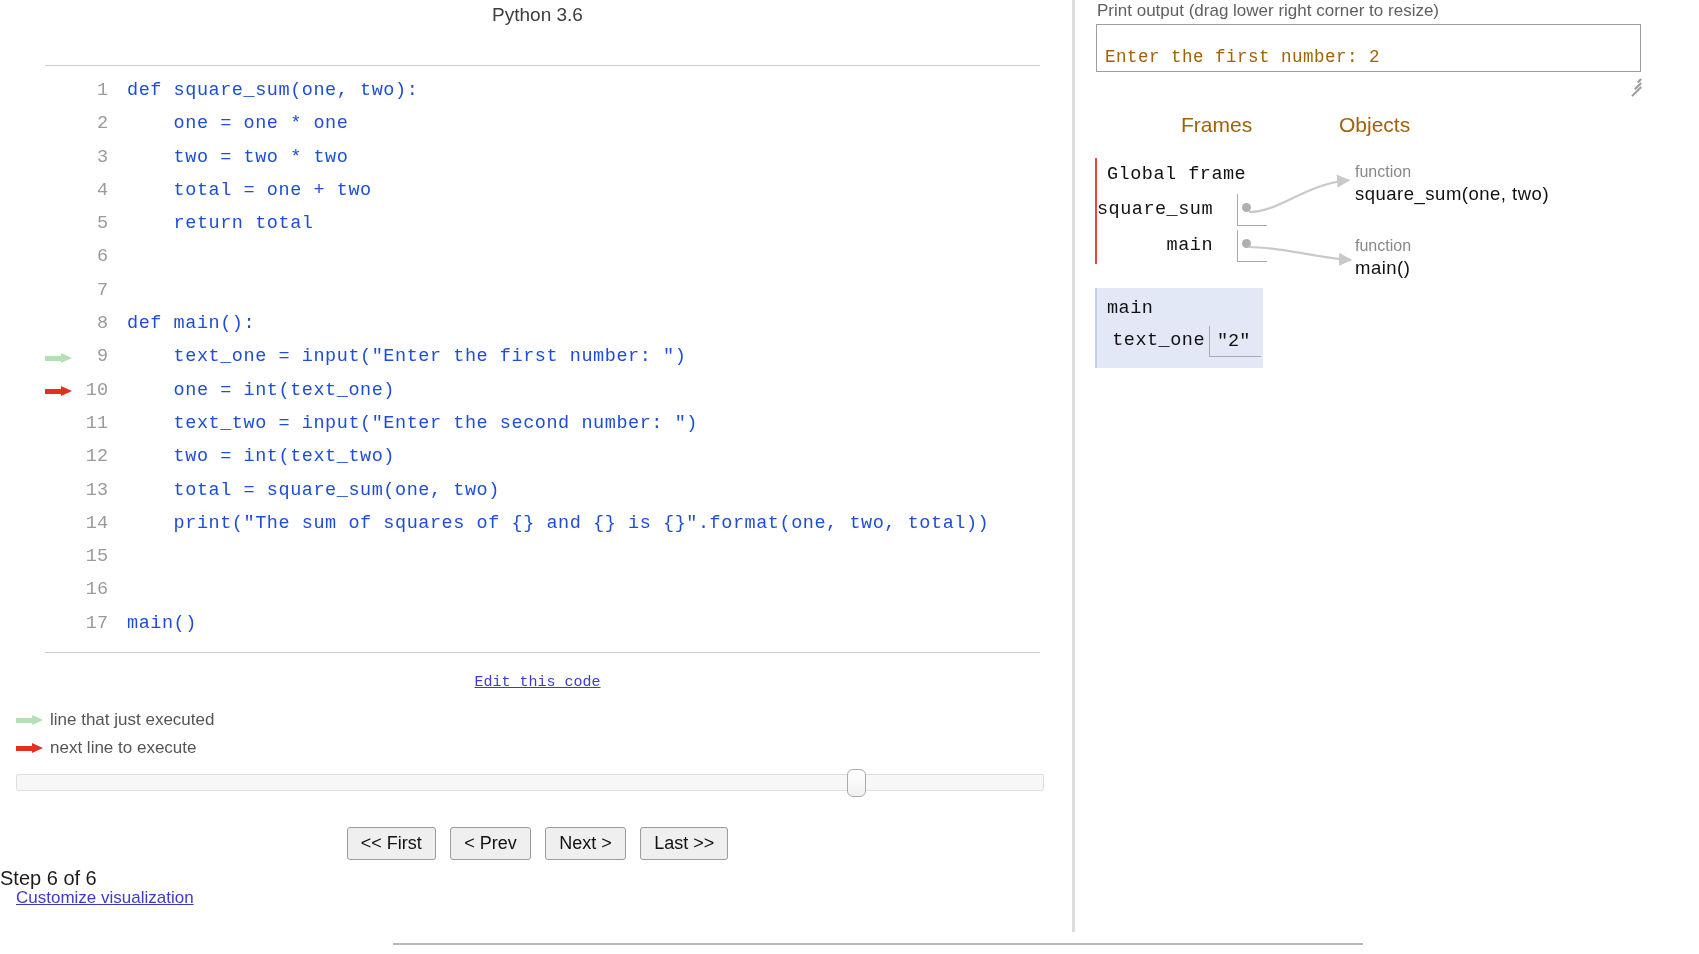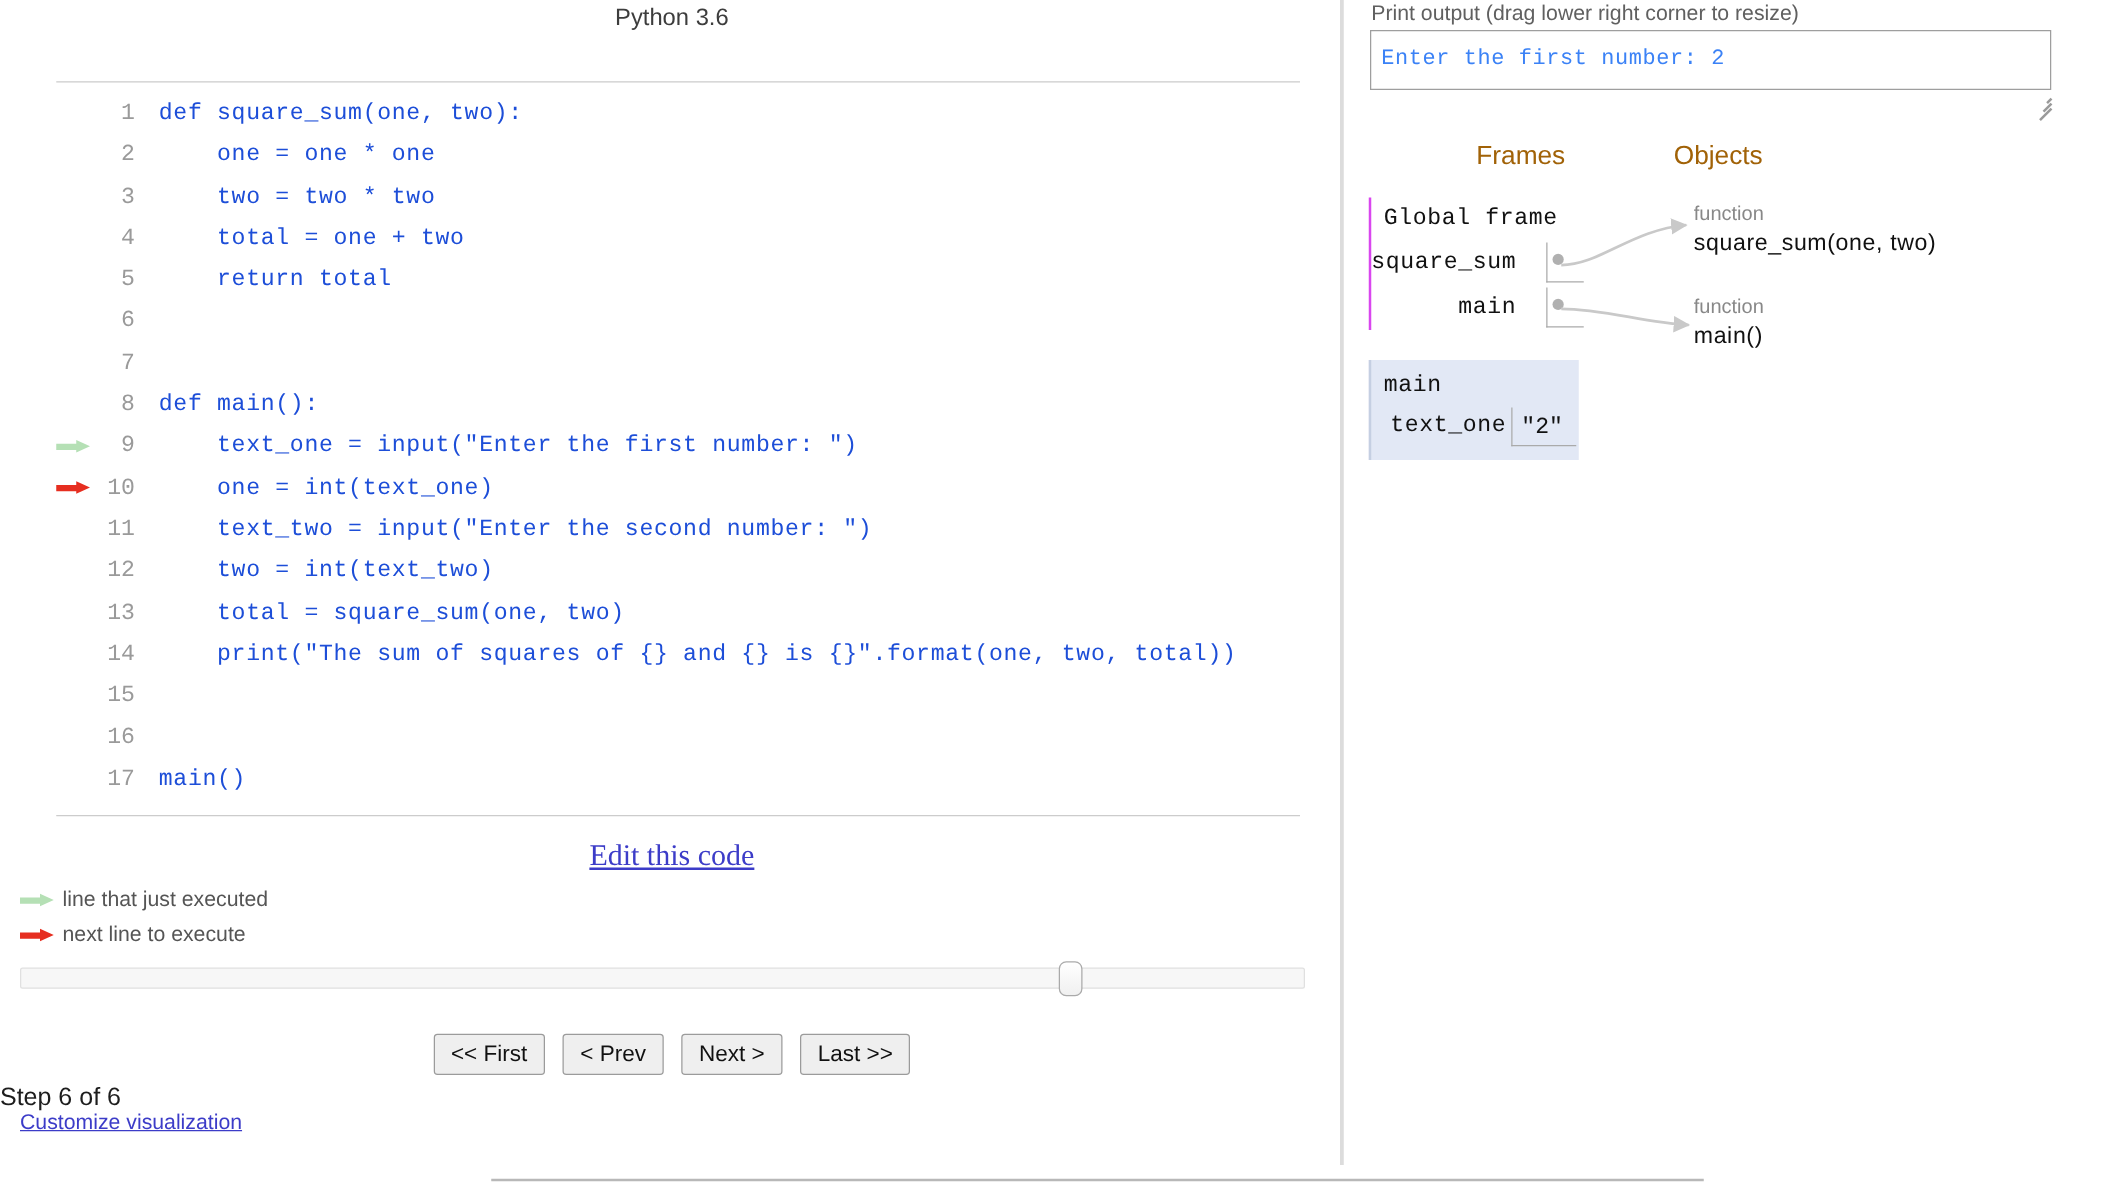--- a/index.html
+++ b/index.html
@@ -139,22 +139,22 @@
   #edit-code-wrap {
     position: absolute;
     left: 0;
     top: 672px;
     width: 1075px;
     text-align: center;
   }
   #edit-code-wrap a {
     color: #3c3cc8;
     text-decoration: underline;
-    font-size: 24px;
-    font-family: Liberation Serif, serif;
+    font-size: 15px;
+    font-family: Liberation Mono, monospace;
     text-align: right;
   }
 
   #legend {
     position: absolute;
     left: 16px;
     top: 705px;
     width: 420px;
   }
   .legend-row {
@@ -265,24 +265,24 @@
   }
 
   #print-output-box {
     position: absolute;
     left: 11px;
     top: 24px;
     width: 545px;
     height: 48px;
     border: 1px solid #9e9e9e;
     background: #ffffff;
-    padding: 12px 8px;
+    padding: 22px 8px;
     font-family: "Liberation Mono", monospace;
     font-size: 17.5px;
-    color: #3b82f6;
+    color: #a16207;
     white-space: pre;
     overflow: hidden;
     letter-spacing: 0.5px;
   }
   #resize-grip {
     position: absolute;
     left: 542px;
     top: 75px;
     width: 14px;
     height: 14px;
@@ -315,21 +315,21 @@
     position: absolute;
     left: 10px;
     top: 158px;
     width: 300px;
   }
 
   
   #global-frame {
     position: relative;
     width: 180px;
-    border-left: 2px solid #d946ef;
+    border-left: 2px solid #ef4444;
     padding-left: 0;
   }
   .frame-title {
     padding-left: 10px;
     height: 34px;
     line-height: 34px;
     font-family: "Liberation Mono", monospace;
     font-size: 18.5px;
     color: #111111;
     letter-spacing: 0.5px;

